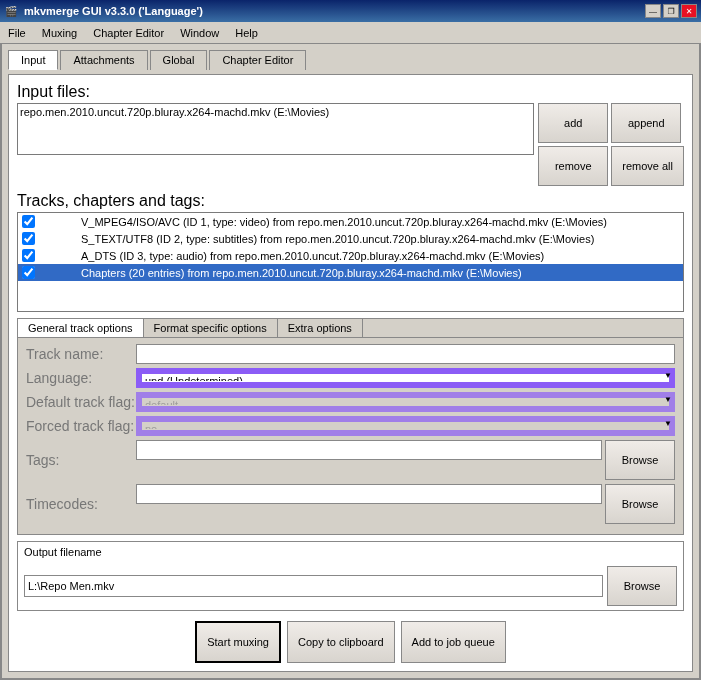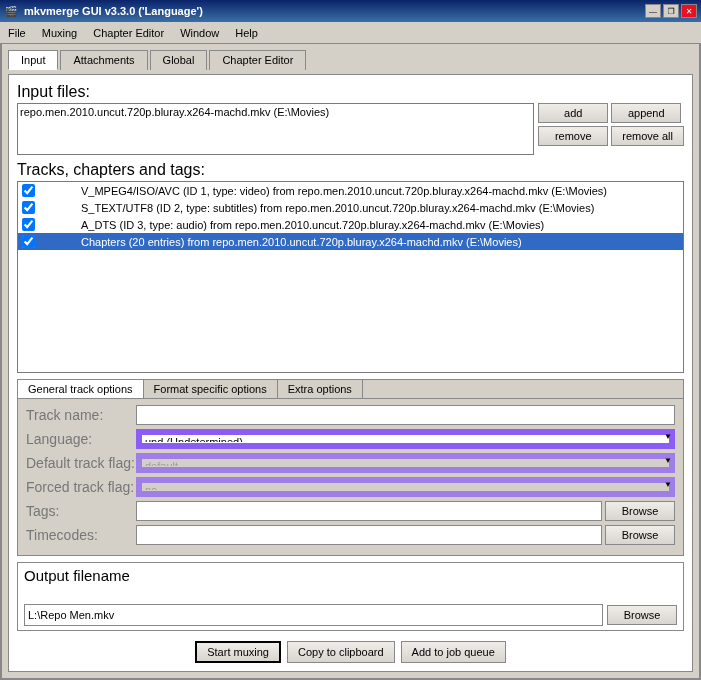--- a/index.html
+++ b/index.html
@@ -133,21 +133,21 @@
       padding: 2px;
     }
     .input-files-buttons {
       display: flex;
       flex-direction: column;
       gap: 3px;
     }
 
     
     .btn {
-      padding: 3px 10px;
+      padding: 13px 10px;
       border: 1px solid #888;
       background: linear-gradient(to bottom, #f0ece8, #d8d4ce);
       cursor: pointer;
       font-size: 11px;
       min-width: 70px;
       text-align: center;
     }
     .btn-default {
       border: 2px solid #000;
     }
@@ -267,23 +267,23 @@
       font-size: 11px;
       padding: 1px 3px;
     }
 
     
     .output-section {
       border: 1px solid #888;
       padding: 4px 6px;
     }
     .output-title {
-      font-size: 15px;
+      font-size: 11px;
       font-weight: normal;
-      margin-bottom: 20px;
+      margin-bottom: 8px;
     }
     .output-row {
       display: flex;
       gap: 4px;
       align-items: center;
     }
     .output-input {
       flex: 1;
       height: 22px;
       border: 1px solid #888;

